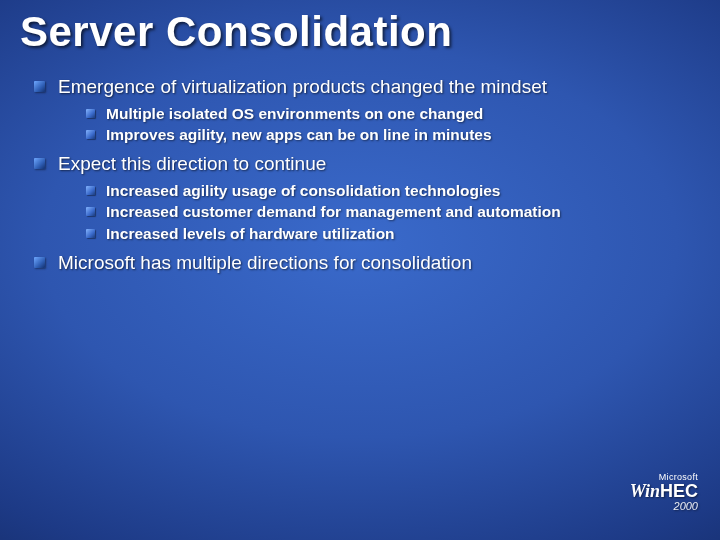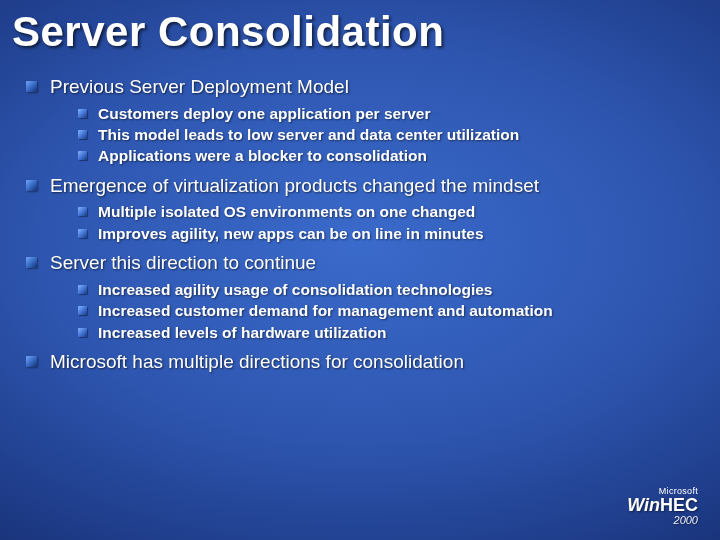--- a/index.html
+++ b/index.html
@@ -13,21 +13,21 @@
   .slide {
     width: 720px;
     height: 540px;
     background: radial-gradient(ellipse 110% 90% at 50% 45%,
                 #3a6acb 0%,
                 #2e56b0 40%,
                 #1d3a86 70%,
                 #0d1f4f 100%);
     position: relative;
     box-sizing: border-box;
-    padding: 8px 28px 0 12px;
+    padding: 8px 28px 0 20px;
   }
   .title {
     color: #ffffff;
     font-size: 42px;
     font-weight: bold;
     letter-spacing: 0.5px;
     text-shadow: 2px 2px 3px rgba(0,0,0,0.6);
     margin: 0 0 18px 0;
   }
   ul.level1 {
@@ -77,67 +77,59 @@
     top: 6px;
     width: 9px;
     height: 9px;
     background: linear-gradient(135deg, #84b4ff 0%, #3a6acb 60%, #1a3a7a 100%);
     border-radius: 1px;
     box-shadow: 1px 1px 1px rgba(0,0,0,0.4);
   }
   .logo {
     position: absolute;
     right: 22px;
-    bottom: 14px;
+    bottom: 28px;
     color: #ffffff;
     text-align: right;
   }
   .logo .ms {
     font-size: 9px;
     letter-spacing: 0.3px;
   }
   .logo .brand {
     font-size: 18px;
     font-weight: bold;
     line-height: 1;
     text-shadow: 1px 1px 2px rgba(0,0,0,0.5);
   }
-  .logo .brand .w { font-style: italic; }
+  .logo .brand .w { font-style: italic; font-family: Liberation Serif, serif; }
   .logo .year {
     font-size: 11px;
     font-style: italic;
     opacity: 0.9;
     text-shadow: 1px 1px 2px rgba(0,0,0,0.5);
   }
 </style>
 </head>
 <body>
 
 <div class="slide">
 
   <h1 class="title">Server Consolidation</h1>
 
   <ul class="level1">
     <li>
-      <span>Previous Server Deployment Model</span>
-      <ul class="level2">
-        <li>Customers deploy one application per server</li>
-        <li>This model leads to low server and data center utilization</li>
-        <li>Applications were a blocker to consolidation</li>
-      </ul>
-    </li>
-    <li>
       <span>Emergence of virtualization products changed the mindset</span>
       <ul class="level2">
         <li>Multiple isolated OS environments on one changed</li>
         <li>Improves agility, new apps can be on line in minutes</li>
       </ul>
     </li>
     <li>
-      <span>Server this direction to continue</span>
+      <span>Expect this direction to continue</span>
       <ul class="level2">
         <li>Increased agility usage of consolidation technologies</li>
         <li>Increased customer demand for management and automation</li>
         <li>Increased levels of hardware utilization</li>
       </ul>
     </li>
     <li>
       <span>Microsoft has multiple directions for consolidation</span>
     </li>
   </ul>

